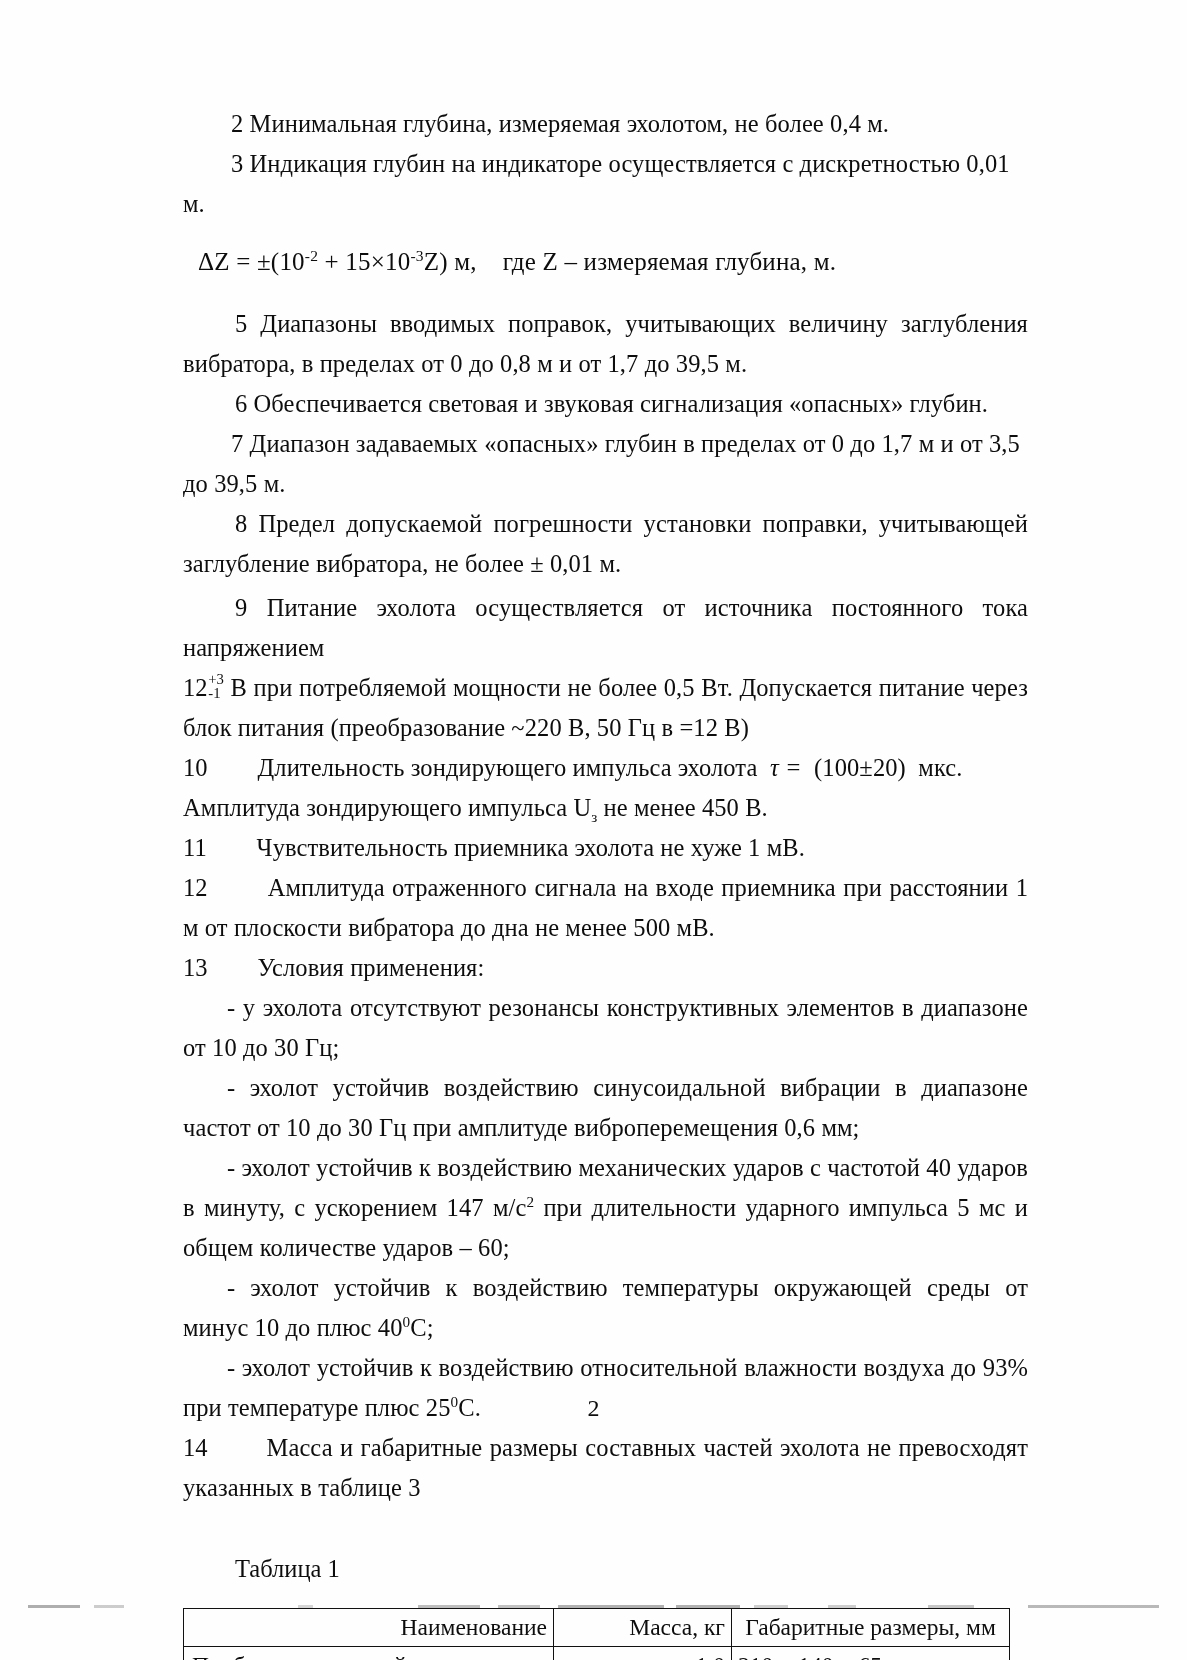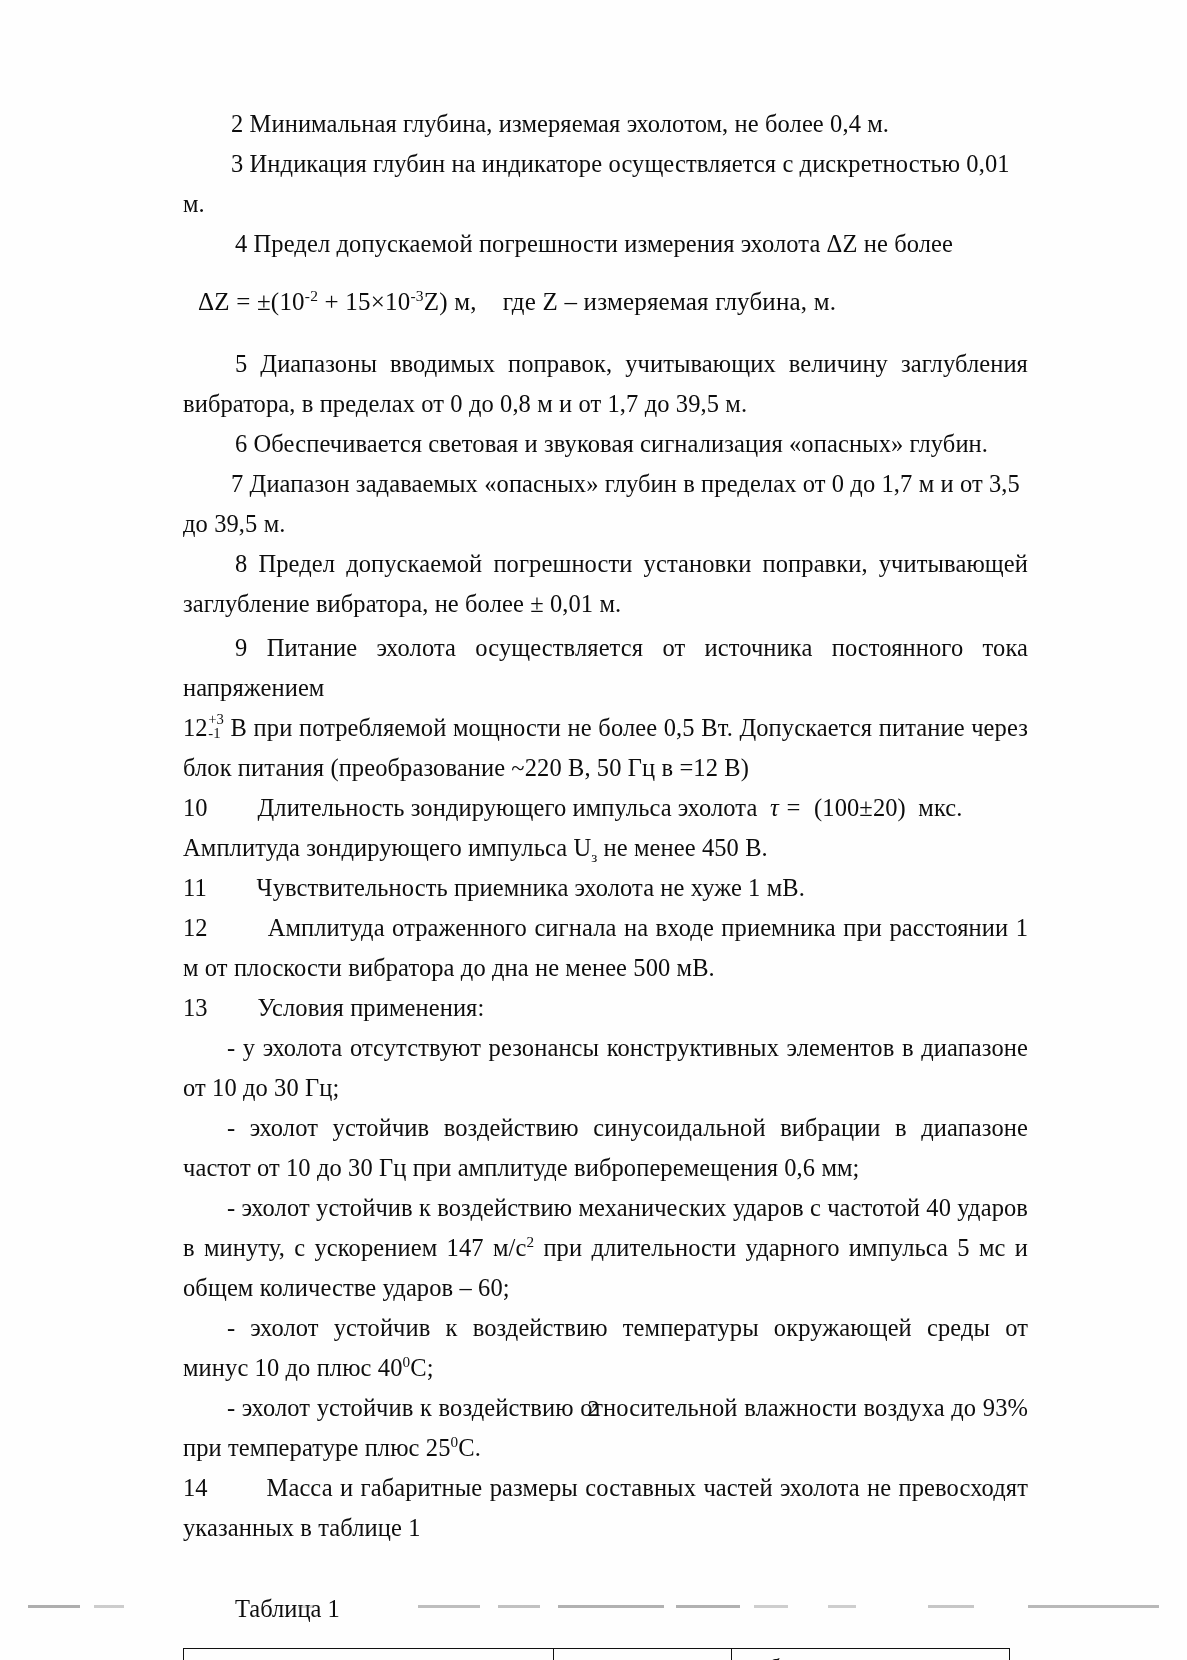--- a/index.html
+++ b/index.html
@@ -168,21 +168,20 @@
 <body>
 
 <div id="page">
 
   <div id="content">
 
     <p class="para nojust ind-num">2 Минимальная глубина, измеряемая эхолотом, не более 0,4 м.</p>
 
     <p class="para nojust ind-num">3 Индикация глубин на индикаторе осуществляется с дискретностью 0,01 м.</p>
 
-    <p class="para ind-big">4 Предел допускаемой погрешности измерения эхолота ΔZ не более</p>
 
     <p class="eqline">
       <span class="math">ΔZ = ±(10</span><sup class="sm">-2</sup><span class="math"> + 15×10</span><sup class="sm">-3</sup><span class="math">Z) м,</span><span class="eq-gap"></span><span>где Z – измеряемая глубина, м.</span>
     </p>
 
     <div class="spacer-sm"></div>
 
     <p class="para ind-big">5 Диапазоны вводимых поправок, учитывающих величину заглубления вибратора, в пределах от 0 до 0,8 м и от 1,7 до 39,5 м.</p>
 
     <p class="para nojust ind-big">6  Обеспечивается световая и звуковая сигнализация «опасных» глубин.</p>
@@ -227,21 +226,21 @@
 
     <p class="para ind-hang">
       <span>- эхолот устойчив к воздействию температуры окружающей среды от минус 10 до плюс 40</span><sup class="sm">0</sup><span>С;</span>
     </p>
 
     <p class="para ind-hang">
       <span>- эхолот устойчив к воздействию относительной влажности воздуха до 93% при температуре плюс 25</span><sup class="sm">0</sup><span>С.</span>
     </p>
 
     <p class="para">
-      <span>14</span>&nbsp;&nbsp;&nbsp;&nbsp;&nbsp;&nbsp;&nbsp;&nbsp;<span>Масса и габаритные размеры составных частей эхолота не превосходят указанных в таблице 1</span>
+      <span>14</span>&nbsp;&nbsp;&nbsp;&nbsp;&nbsp;&nbsp;&nbsp;&nbsp;<span>Масса и габаритные размеры составных частей эхолота не превосходят указанных в таблице 3</span>
     </p>
 
     <div class="spacer-lg"></div>
 
     <p class="tbl-caption">Таблица 1</p>
 
     <div class="spacer-md"></div>
 
     <table class="spec">
       <colgroup>

